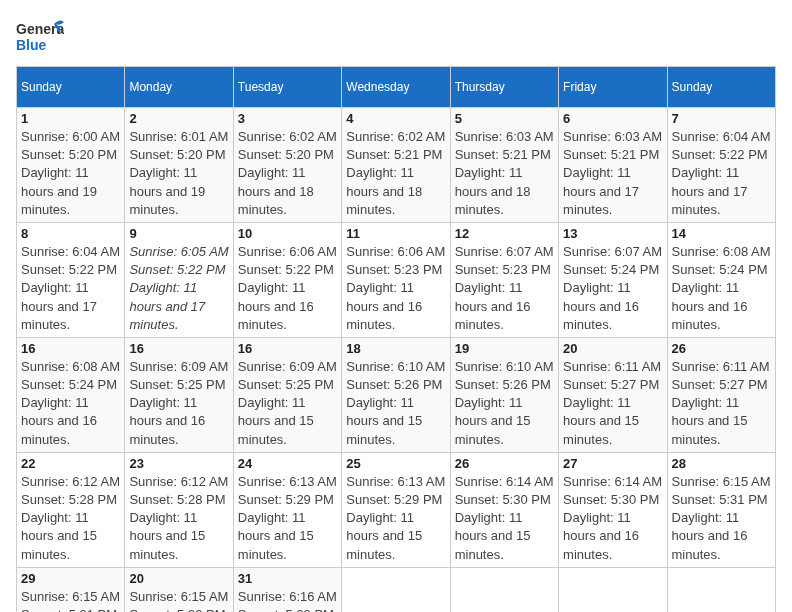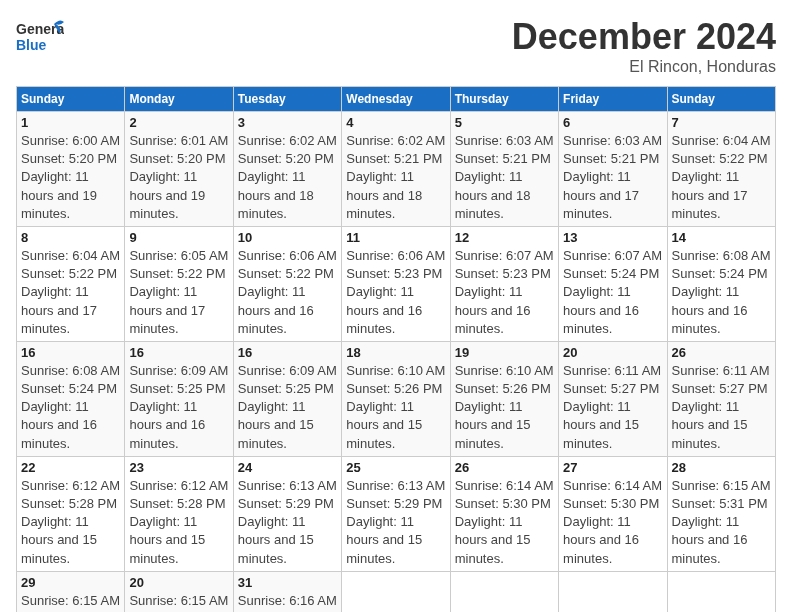--- a/index.html
+++ b/index.html
@@ -33,24 +33,24 @@
     .location-title { font-size: 16px; color: #555; }
 
     .calendar {
       width: 100%;
       border-collapse: collapse;
       font-size: 10px;
     }
     .calendar thead th {
       background-color: #1a6fc4;
       color: white;
-      padding: 5px 4px;
+      padding: 13px 4px;
       text-align: left;
       font-size: 12px;
-      font-weight: bold;
+      font-weight: normal;
       border: 1px solid #ccc;
     }
     .calendar tbody td {
       border: 1px solid #ccc;
       vertical-align: top;
       padding: 3px 4px;
       width: 108px;
       min-height: 70px;
       background: #fff;
     }
@@ -78,24 +78,20 @@
 
 <div class="header-area">
   <div class="logo">
     <svg class="logo-icon" viewBox="0 0 48 40" xmlns="http://www.w3.org/2000/svg">
 
       <text x="0" y="18" font-size="14" font-weight="bold" fill="#333">General</text>
       <text x="0" y="34" font-size="14" font-weight="bold" fill="#1a6fc4">Blue</text>
 
       <path d="M38 8 Q44 2 48 6 Q44 10 40 8 Q46 12 44 18 Q40 12 38 8Z" fill="#1a6fc4"></path>
     </svg>
-  </div>
-  <div class="title-area">
-    <div class="month-title">December 2024</div>
-    <div class="location-title">El Rincon, Honduras</div>
   </div>
 </div>
 
 <table class="calendar">
   <thead>
     <tr id="weekday-header">
     <th>Sunday</th>
         <th>Monday</th>
         <th>Tuesday</th>
         <th>Wednesday</th>
@@ -151,21 +147,21 @@
       </tr>
       <tr>
         <td>
           <span class="day-num">8</span>
           <div class="day-info" style="white-space: pre-line;">Sunrise: 6:04 AM
 Sunset: 5:22 PM
 Daylight: 11 hours and 17 minutes.</div>
         </td>
         <td>
           <span class="day-num">9</span>
-          <div class="day-info" style="white-space: pre-line;">Sunrise: 6:05 AM
+          <div class="day-info" style="white-space: pre-line; font-style: italic;">Sunrise: 6:05 AM
 Sunset: 5:22 PM
 Daylight: 11 hours and 17 minutes.</div>
         </td>
         <td>
           <span class="day-num">10</span>
           <div class="day-info" style="white-space: pre-line;">Sunrise: 6:06 AM
 Sunset: 5:22 PM
 Daylight: 11 hours and 16 minutes.</div>
         </td>
         <td>

